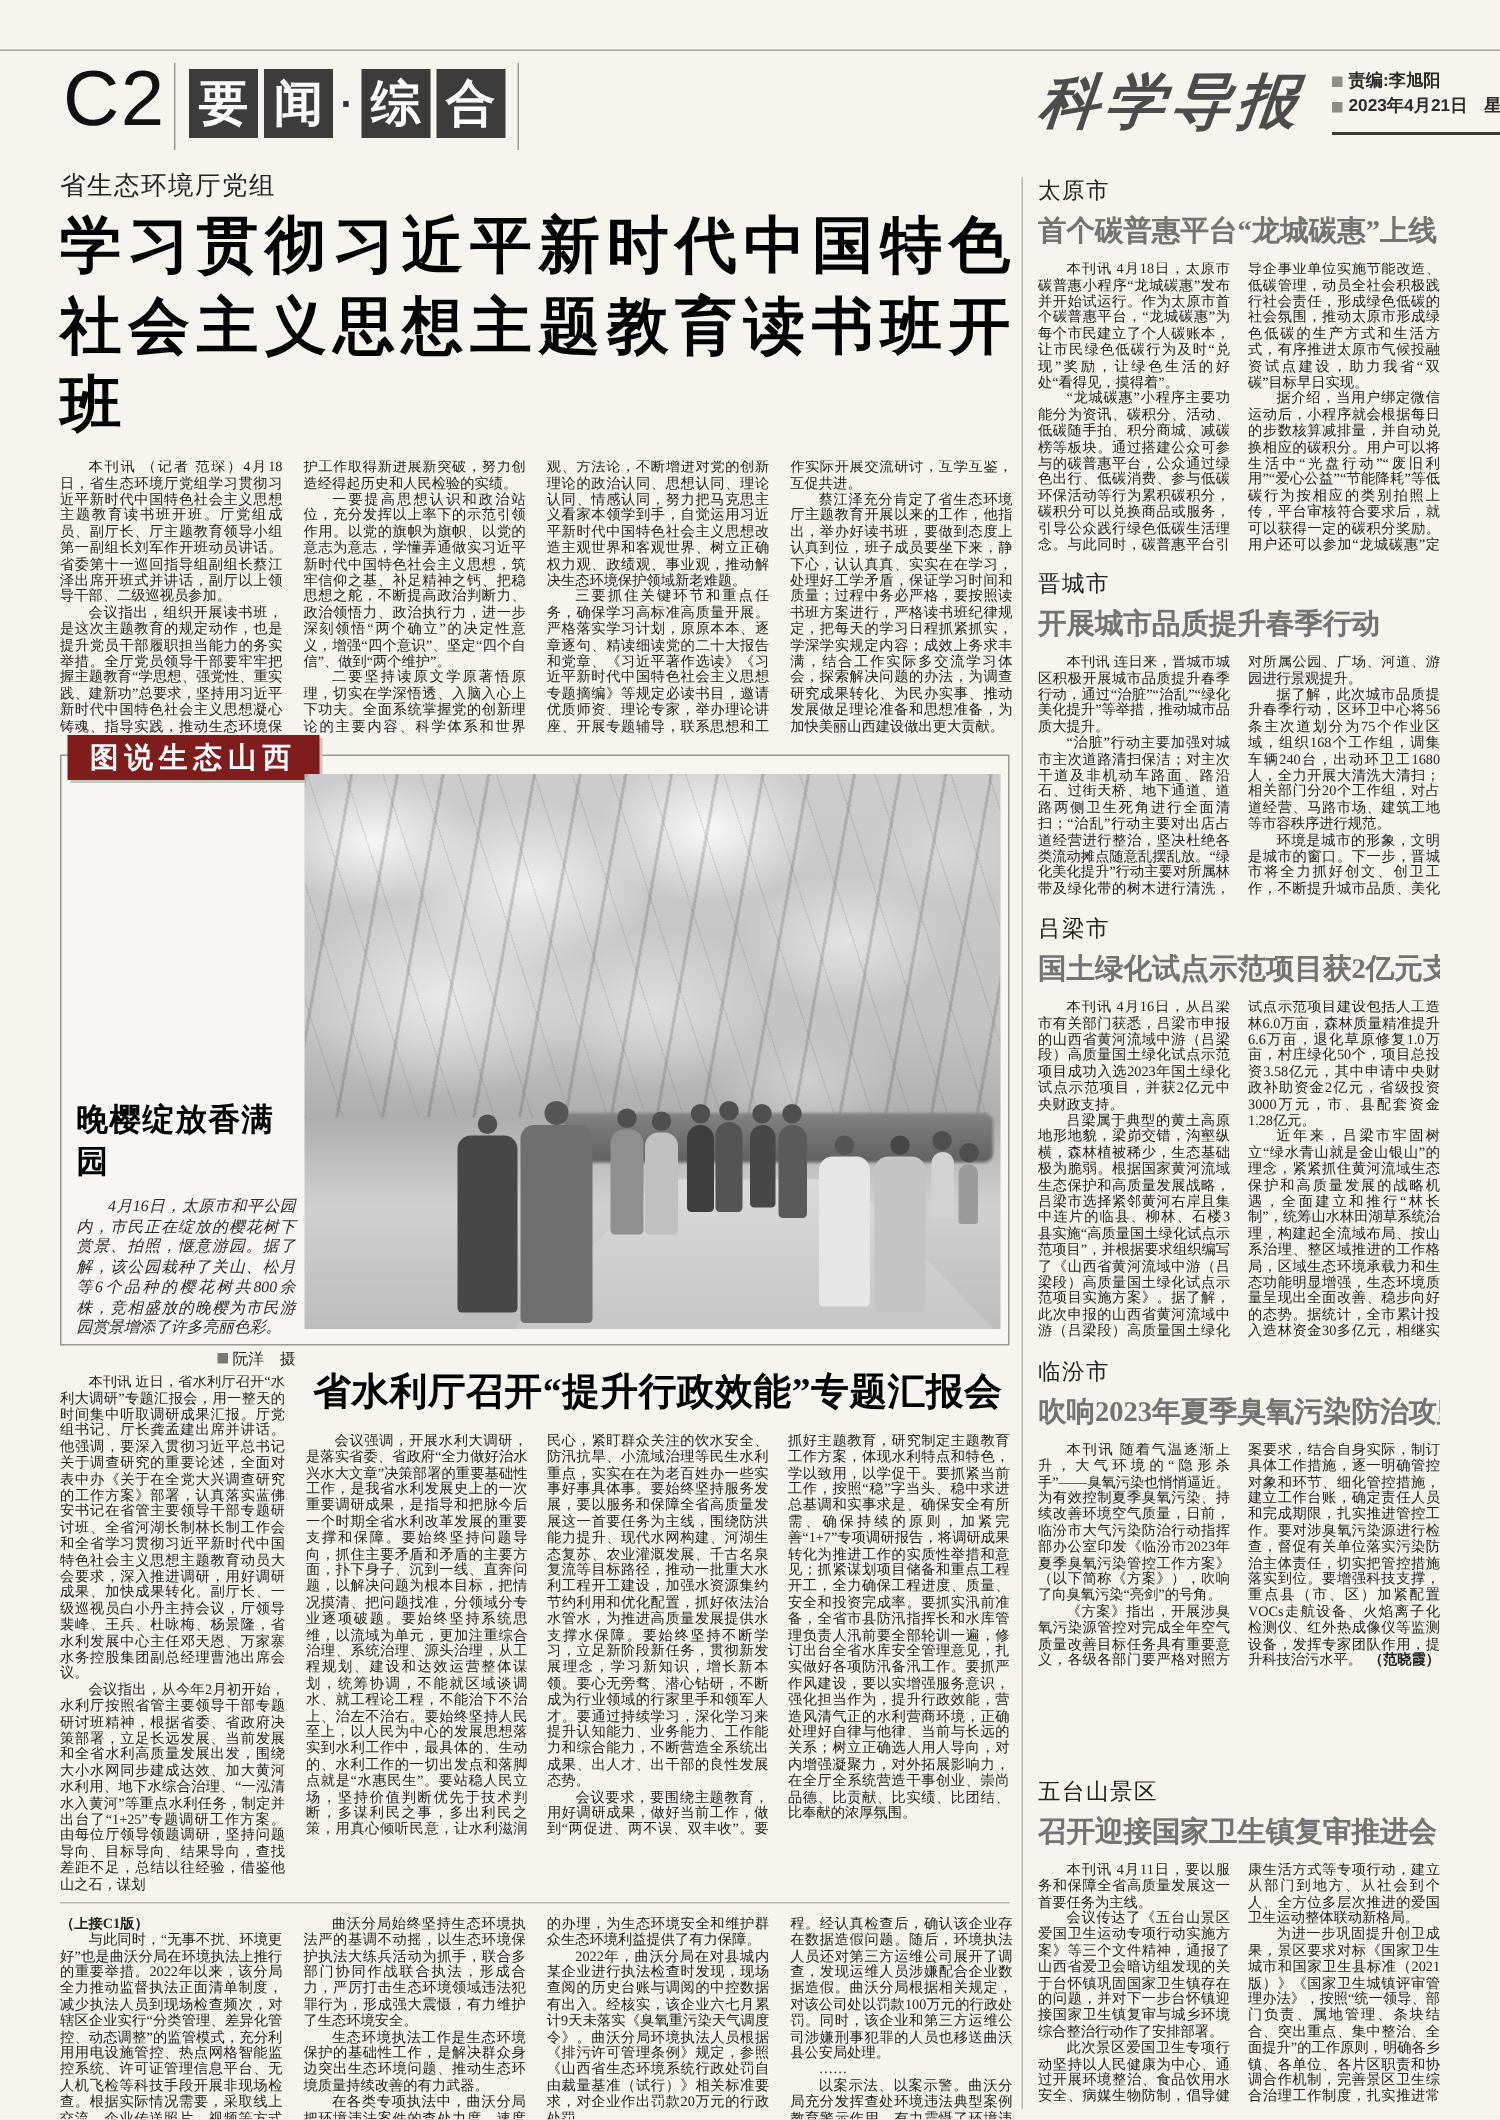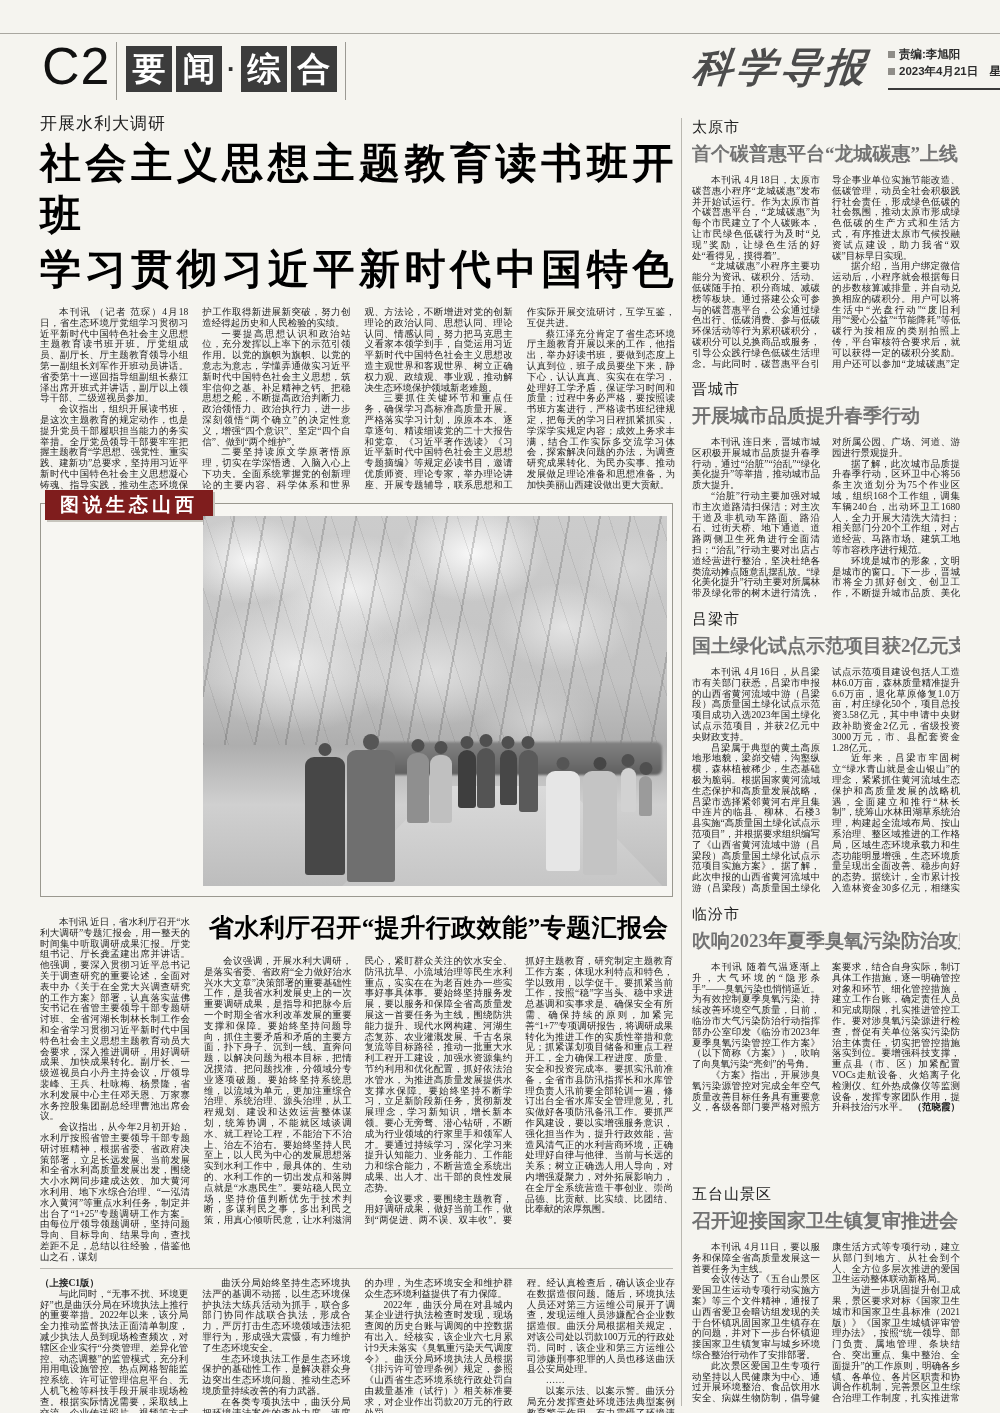--- a/index.html
+++ b/index.html
@@ -152,35 +152,40 @@
         </div>
       <div class="row"><span class="sq"></span><span>2023年4月21日</span>&nbsp;<span>星期五</span></div>
     </div>
   </div>
 
   <div class="v-divider"></div>
 
   <div class="main-left">
 
     <div>
-      <div class="kicker">开展水利大调研</div>
+      <div class="kicker">省生态环境厅党组</div>
+      <div class="lead-title">学习贯彻习近平新时代中国特色</div>
       <div class="lead-title">社会主义思想主题教育读书班开班</div>
-      <div class="lead-title">学习贯彻习近平新时代中国特色</div>
       <div class="bodycols lead-body">
         <p>本刊讯 （记者 范琛）4月18日，省生态环境厅党组学习贯彻习近平新时代中国特色社会主义思想主题教育读书班开班。厅党组成员、副厅长、厅主题教育领导小组第一副组长刘军作开班动员讲话。省委第十一巡回指导组副组长蔡江泽出席开班式并讲话，副厅以上领导干部、二级巡视员参加。</p>
         <p>会议指出，组织开展读书班，是这次主题教育的规定动作，也是提升党员干部履职担当能力的务实举措。全厅党员领导干部要牢牢把握主题教育“学思想、强党性、重实践、建新功”总要求，坚持用习近平新时代中国特色社会主义思想凝心铸魂、指导实践，推动生态环境保护工作取得新进展新突破，努力创造经得起历史和人民检验的实绩。</p>
         <p>一要提高思想认识和政治站位，充分发挥以上率下的示范引领作用。以党的旗帜为旗帜、以党的意志为意志，学懂弄通做实习近平新时代中国特色社会主义思想，筑牢信仰之基、补足精神之钙、把稳思想之舵，不断提高政治判断力、政治领悟力、政治执行力，进一步深刻领悟“两个确立”的决定性意义，增强“四个意识”、坚定“四个自信”、做到“两个维护”。</p>
         <p>二要坚持读原文学原著悟原理，切实在学深悟透、入脑入心上下功夫。全面系统掌握党的创新理论的主要内容、科学体系和世界观、方法论，不断增进对党的创新理论的政治认同、思想认同、理论认同、情感认同，努力把马克思主义看家本领学到手，自觉运用习近平新时代中国特色社会主义思想改造主观世界和客观世界、树立正确权力观、政绩观、事业观，推动解决生态环境保护领域新老难题。</p>
         <p>三要抓住关键环节和重点任务，确保学习高标准高质量开展。严格落实学习计划，原原本本、逐章逐句、精读细读党的二十大报告和党章、《习近平著作选读》《习近平新时代中国特色社会主义思想专题摘编》等规定必读书目，邀请优质师资、理论专家，举办理论讲座、开展专题辅导，联系思想和工作实际开展交流研讨，互学互鉴，互促共进。</p>
         <p>蔡江泽充分肯定了省生态环境厅主题教育开展以来的工作，他指出，举办好读书班，要做到态度上认真到位，班子成员要坐下来，静下心，认认真真、实实在在学习，处理好工学矛盾，保证学习时间和质量；过程中务必严格，要按照读书班方案进行，严格读书班纪律规定，把每天的学习日程抓紧抓实，学深学实规定内容；成效上务求丰满，结合工作实际多交流学习体会，探索解决问题的办法，为调查研究成果转化、为民办实事、推动发展做足理论准备和思想准备，为加快美丽山西建设做出更大贡献。</p>
       </div>
     </div>
 
     <div class="feature">
       <div class="feature-tag">图说生态山西</div>
+      <div class="feature-left">
+        <div class="feature-title">晚樱绽放香满园</div>
+        <div class="feature-caption">4月16日，太原市和平公园内，市民正在绽放的樱花树下赏景、拍照，惬意游园。据了解，该公园栽种了关山、松月等6个品种的樱花树共800余株，竞相盛放的晚樱为市民游园赏景增添了许多亮丽色彩。</div>
+        <div class="feature-credit"><span class="sq"></span><span>阮洋　摄</span></div>
+      </div>
       <div class="photo">
         <div class="branches"></div>
         <div class="hedge"></div>
         <div class="path"></div>
         <div class="person p1"></div>
         <div class="person p2"></div>
         <div class="person p3"></div>
         <div class="person p4"></div>
         <div class="person p5"></div>
         <div class="person p6"></div>

